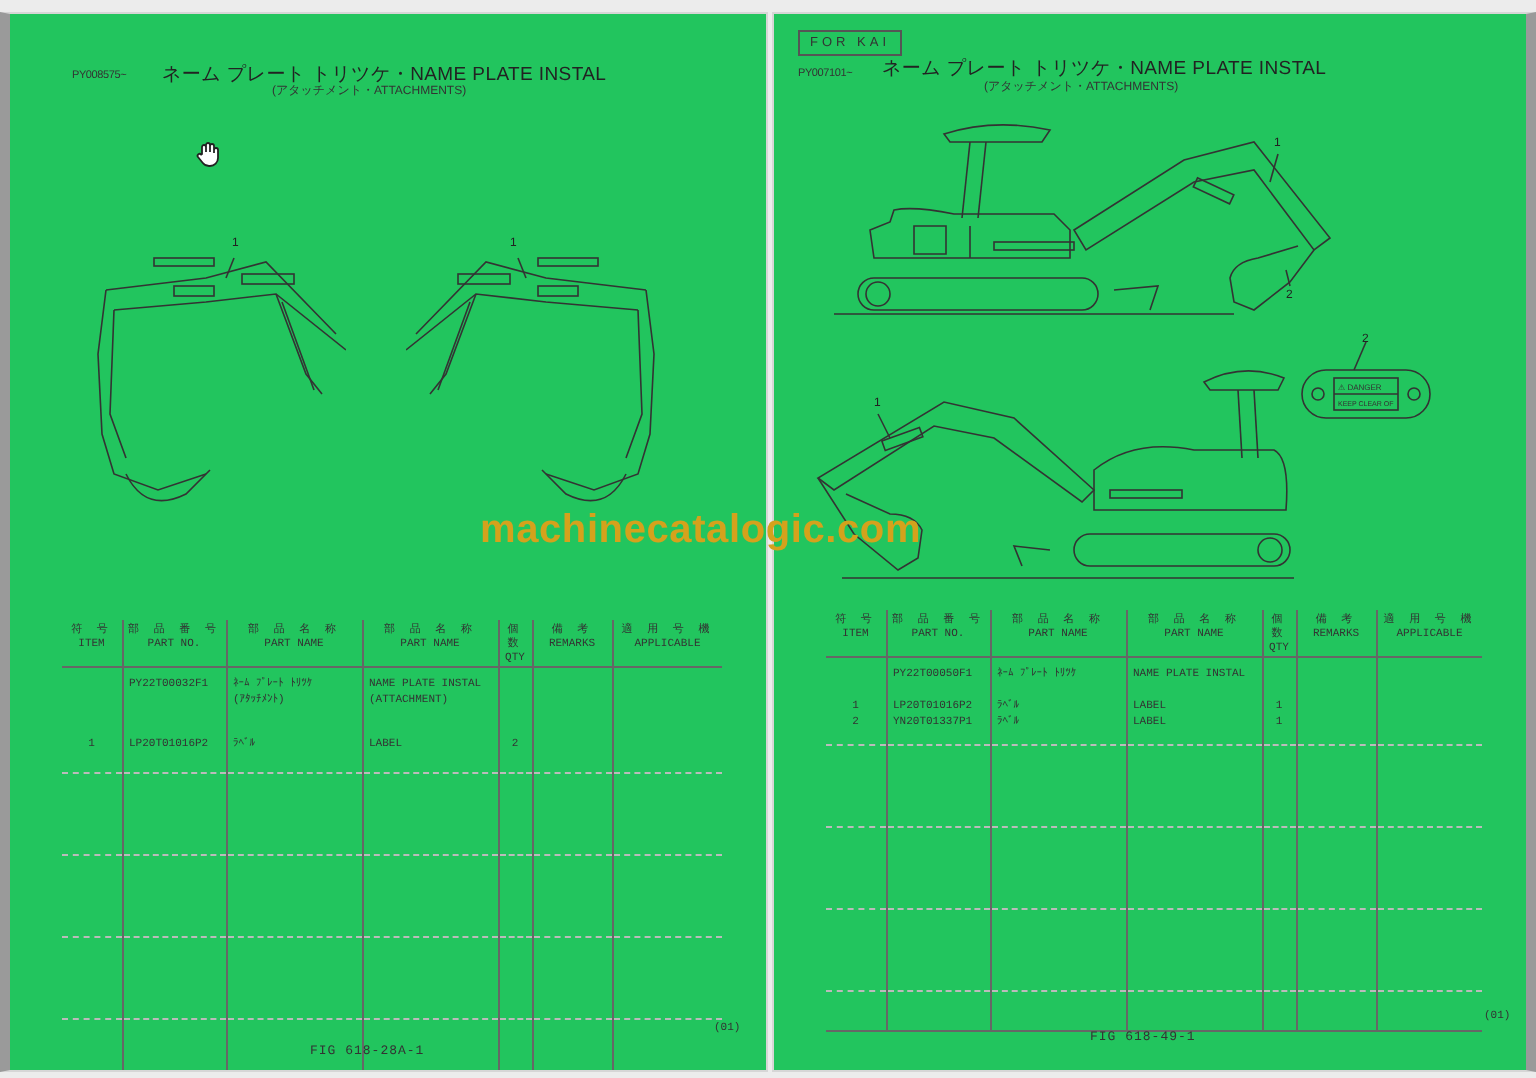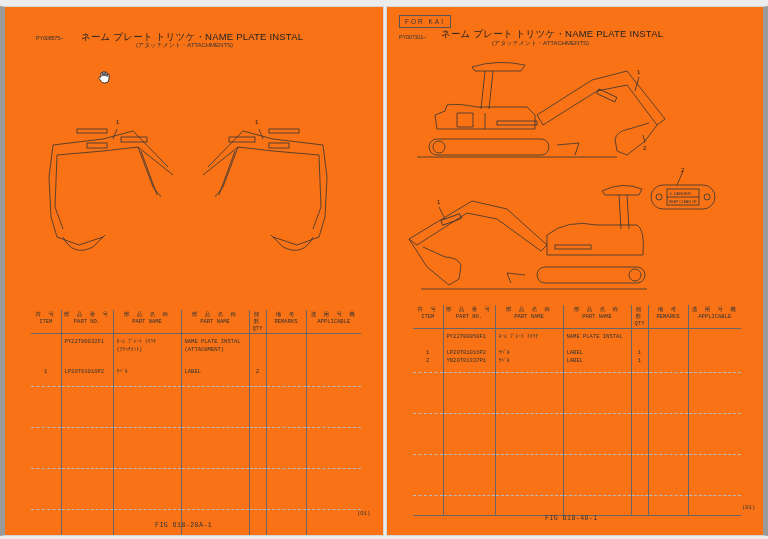--- a/index.html
+++ b/index.html
@@ -1,20 +1,20 @@
 <!DOCTYPE html>
 <html><head>
 <meta charset="utf-8">
 <style>
   * { box-sizing: border-box; margin: 0; padding: 0; }
   html, body { width: 768px; height: 539px; overflow: hidden; background: #ececec; }
   body { position: relative; font-family: "Liberation Sans", sans-serif; color: #222; }
 
   .viewer { position: absolute; left: 0; top: 0; width: 768px; height: 539px; background: #ececec; }
-  .page { position: absolute; top: 6px; height: 530px; background: #f97316; border: 1px solid #d6d6d6; overflow: hidden; }
+  .page { position: absolute; top: 6px; height: 530px; background: #22c55e; border: 1px solid #d6d6d6; overflow: hidden; }
   .page.left { left: 0; width: 384px; border-left: 5px solid #9a9a9a; }
   .page.right { left: 386px; width: 382px; border-right: 5px solid #9a9a9a; }
 
   .part-code { position: absolute; font-size: 5.5px; color: #333; letter-spacing: -0.2px; }
   .title-main { position: absolute; font-size: 9.5px; color: #222; letter-spacing: 0.2px; white-space: nowrap; }
   .title-sub { position: absolute; font-size: 6px; color: #333; white-space: nowrap; }
   .for-box { position: absolute; border: 1px solid #555; font-size: 6.5px; letter-spacing: 2px; padding: 2px 5px; color: #333; }
 
   .hand-cursor { position: absolute; left: 92px; top: 63px; width: 14px; height: 14px; }
 
@@ -302,13 +302,14 @@
             <td></td>
             <td></td>
             <td></td>
           </tr>
       </tbody>
     </table>
     <div class="page-num" style="left:355px;top:497px;">(01)</div>
     <div class="fig-label" style="left:158px;top:508px;">FIG 618-49-1</div>
   </div>
 
+  <div class="watermark">machinecatalogic.com</div>
 </div>
 
 </body></html>

